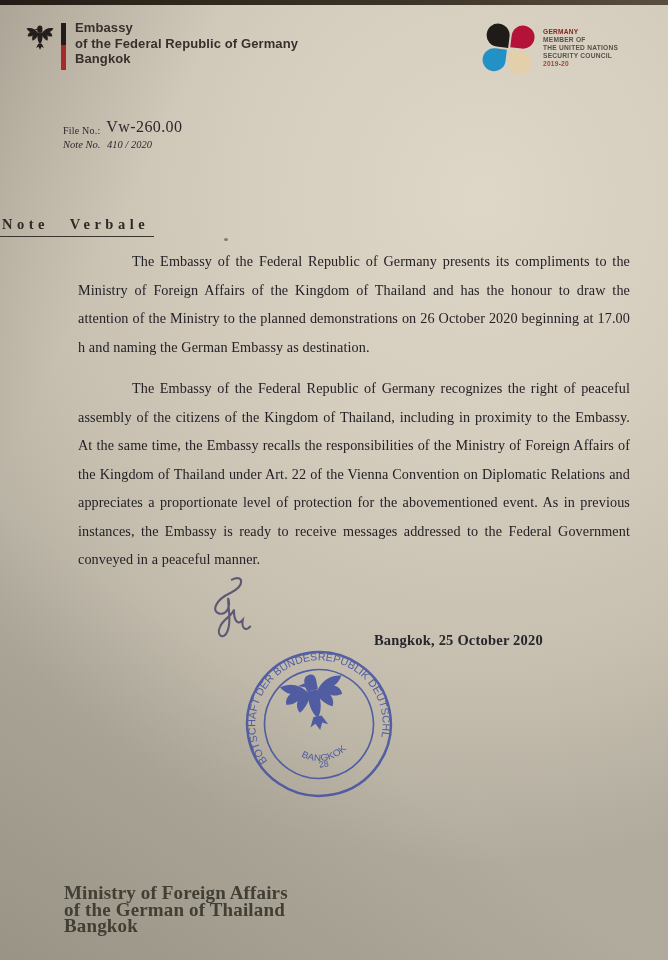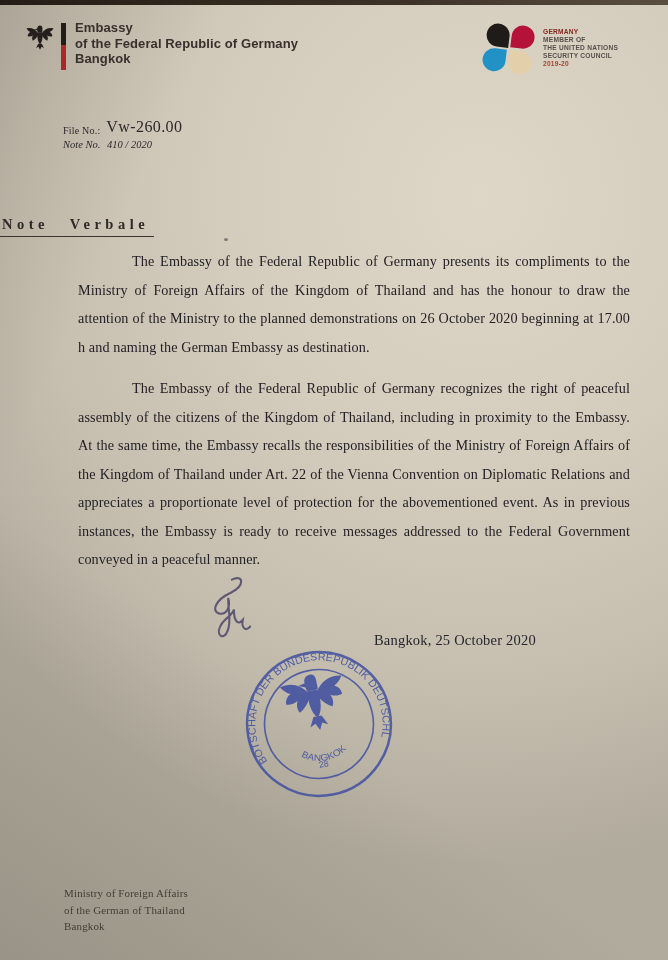--- a/index.html
+++ b/index.html
@@ -54,29 +54,29 @@
     letter-spacing:4.5px;word-spacing:13px;
     border-bottom:1.6px solid #39342e;padding:0 5px 3px 2px;}
 
   
   .bodytext{position:absolute;left:78px;top:247px;width:552px;color:#242126;}
   .bodytext p{margin:0 0 13px 0;font-size:14.2px;line-height:28.5px;
     text-indent:54px;text-align:justify;letter-spacing:.1px;}
 
   .signature{position:absolute;left:196px;top:574px;transform:rotate(-4deg);}
 
-  .dateline{position:absolute;left:374px;top:632px;font-size:14.5px;font-weight:400;
+  .dateline{position:absolute;left:374px;top:632px;font-size:14.5px;font-weight:700;
     color:#26262c;letter-spacing:.2px;}
 
   
   .stamp{position:absolute;left:242px;top:647px;width:154px;height:154px;
     transform:rotate(-11deg);opacity:.92;}
 
   
-  .recipient{position:absolute;left:64px;top:885px;font-size:11px;font-weight:400;
+  .recipient{position:absolute;left:64px;top:885px;font-size:19px;font-weight:700;
     line-height:16.5px;color:#413e34;letter-spacing:.15px;}
 </style>
 </head>
 <body>
 
 <svg width="0" height="0" style="position:absolute">
   <defs>
     <symbol id="eagle" viewBox="0 0 100 90">
       <path d="M50,3 C44,3 40,8 41,14 L31,16 L41,20 L42,26 L58,26 L58,12 C58,6 55,3 50,3 Z"></path>
       <path d="M43,26 C40,42 42,58 50,66 C58,58 60,42 57,26 Z"></path>

